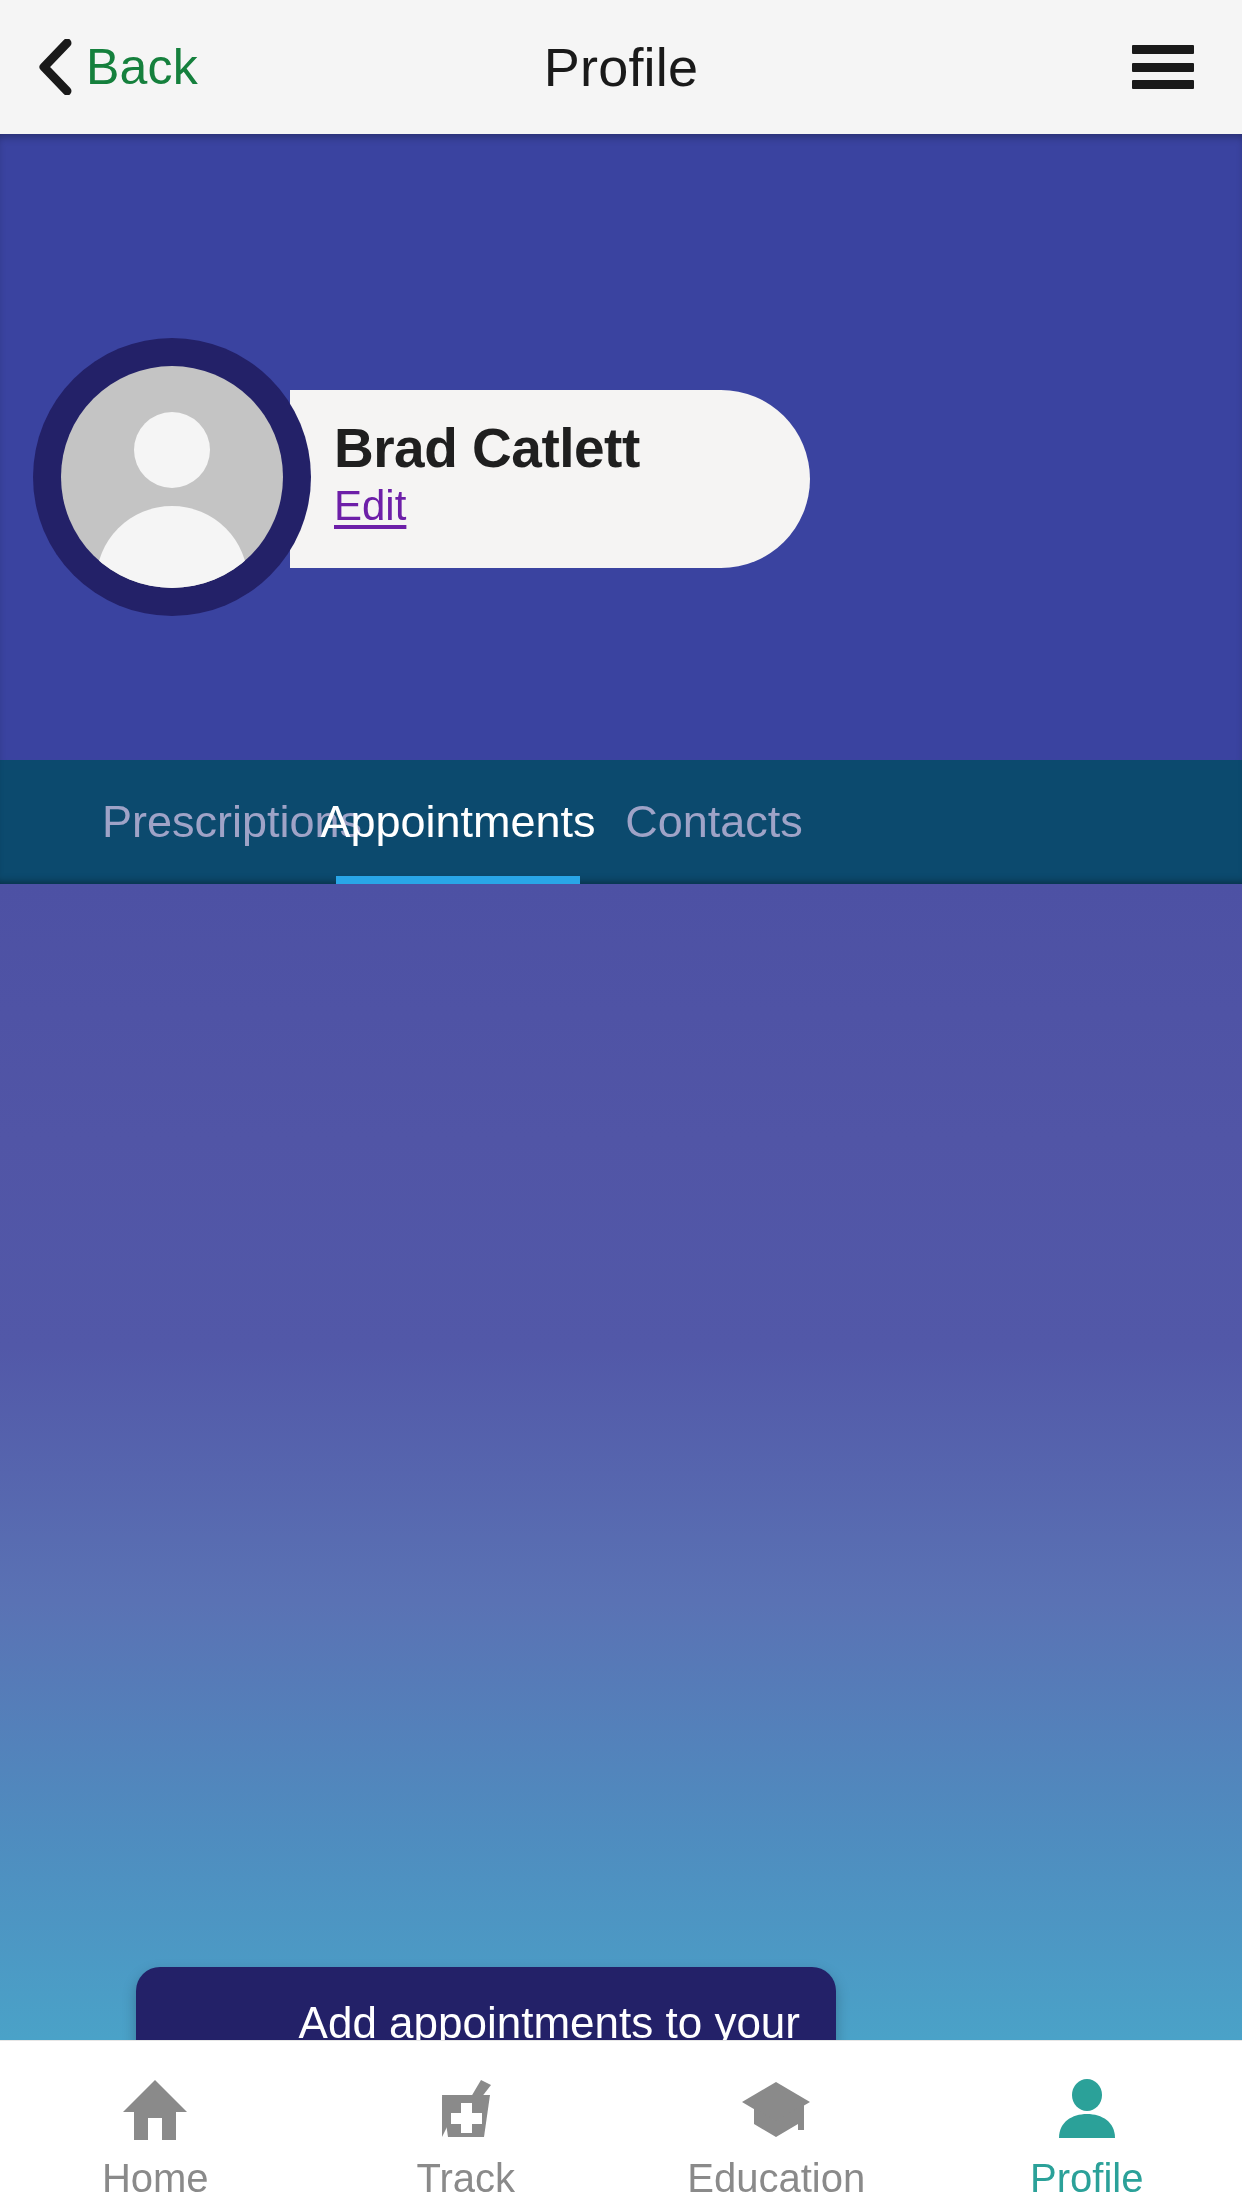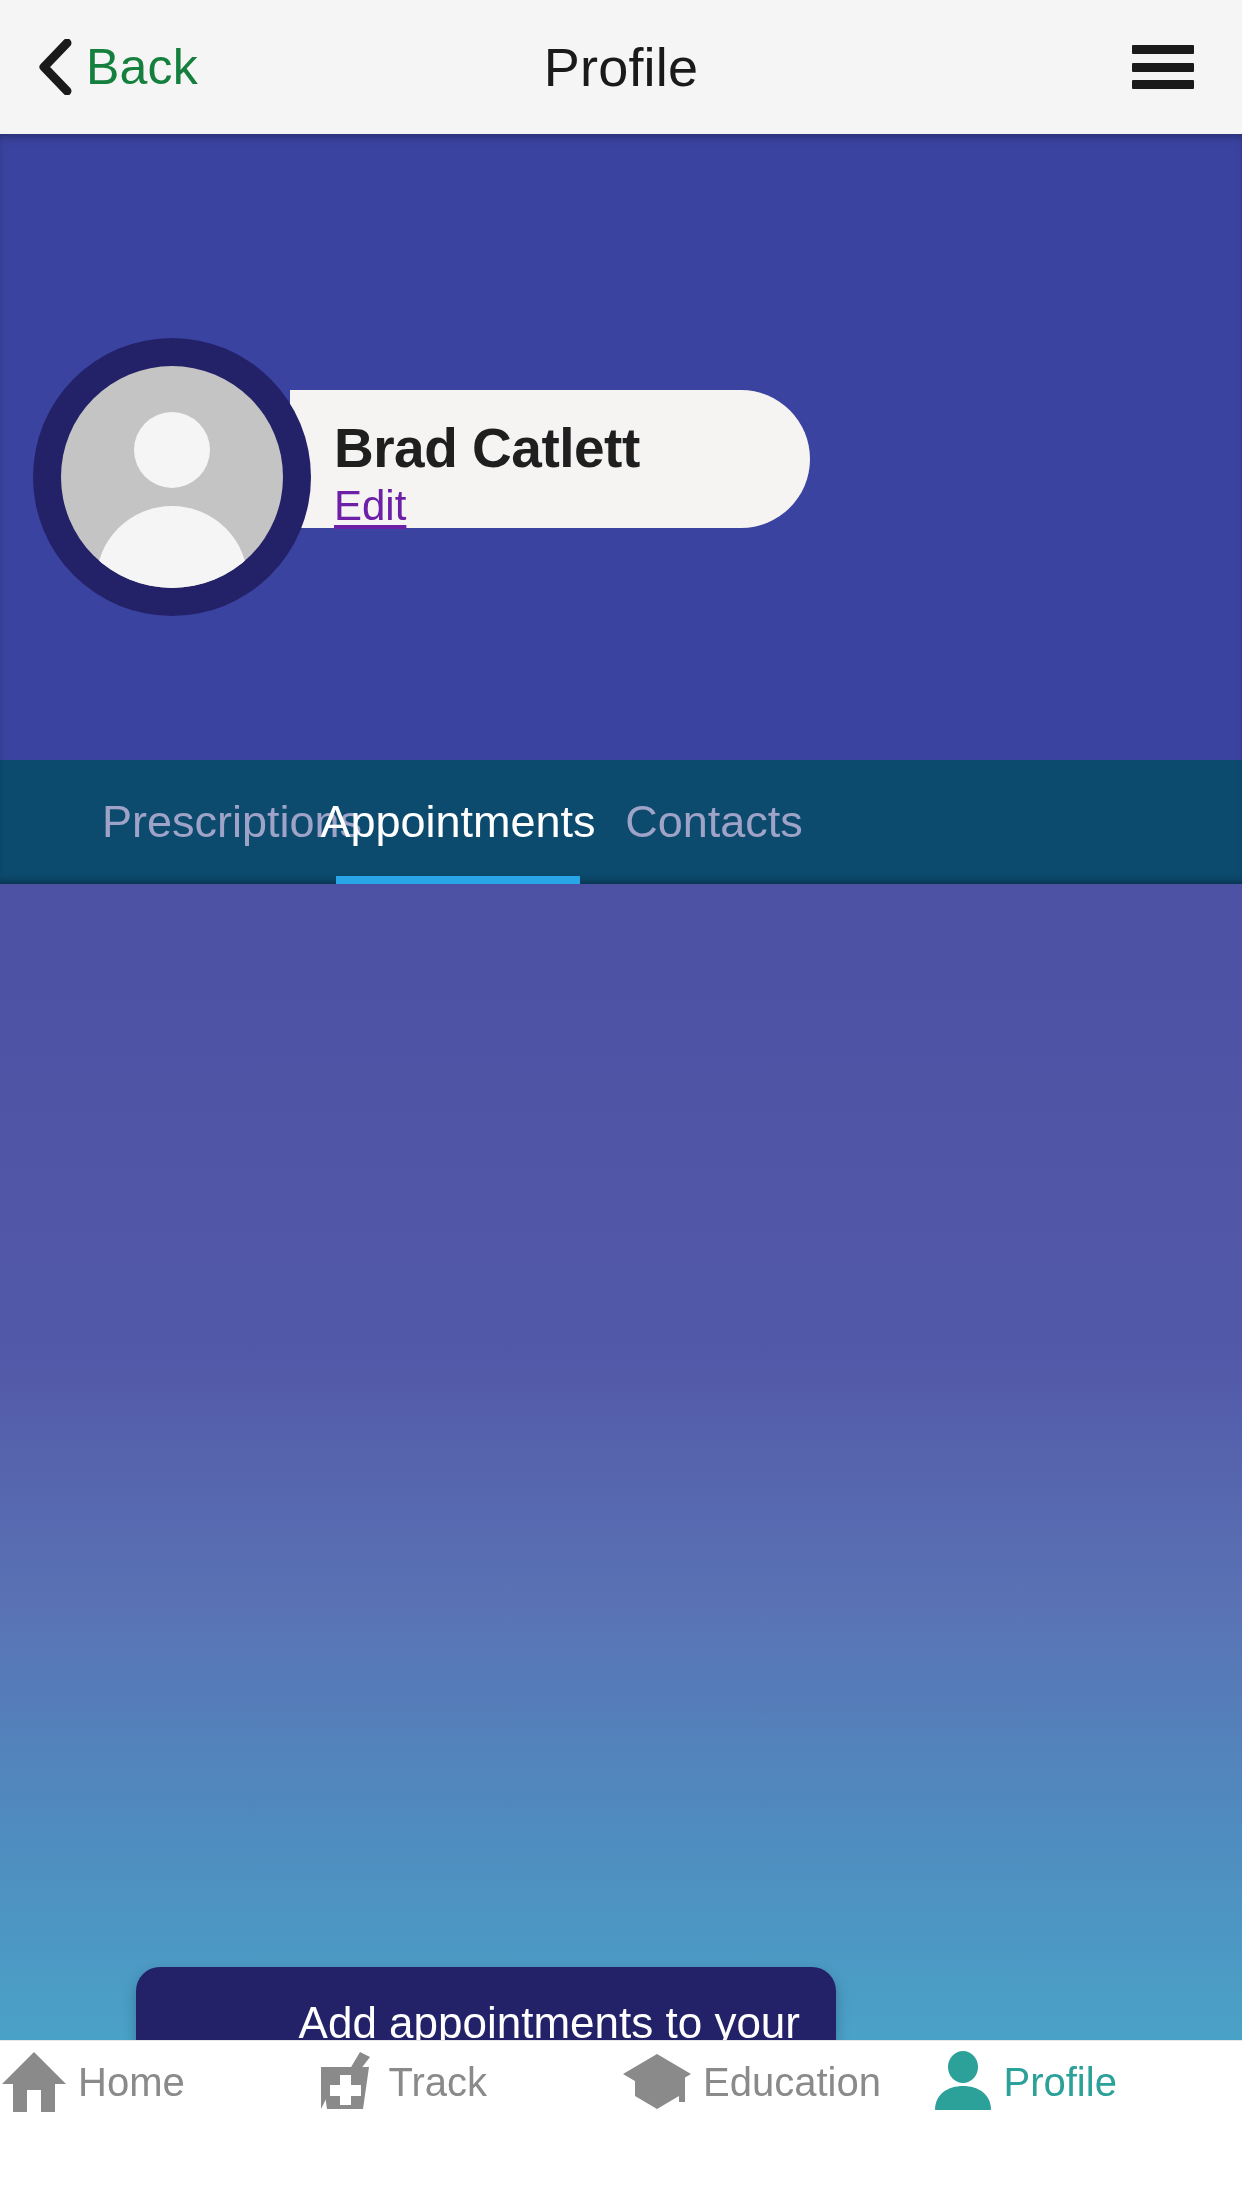--- a/index.html
+++ b/index.html
@@ -55,21 +55,21 @@
   
   .hero {
     position:relative;
     flex:0 0 626px; height:626px;
     background:#3a43a0;
     box-shadow:inset 0 6px 10px -4px rgba(0,0,0,0.35);
   }
   .name-card {
     position:absolute;
     left:290px; top:256px;
-    width:520px; height:138px;
+    width:520px; height:178px;
     background:#f5f4f3;
     border-radius:0 92px 92px 0;
   }
   .name-card-inner {
     position:absolute; left:44px; top:28px;
   }
   .profile-name {
     font-size:55px; font-weight:bold; color:#1f1f1f;
     letter-spacing:-0.5px; line-height:1.1;
   }
@@ -163,23 +163,23 @@
   
   .bottomnav {
     position:relative;
     flex:0 0 168px; height:168px;
     background:#ffffff;
     display:flex; align-items:flex-start;
     border-top:1px solid #e7e7e7;
   }
   .navitem {
     flex:1 1 0;
-    display:flex; flex-direction:row;
+    display:flex; flex-direction:column;
     align-items:center; justify-content:flex-start;
-    padding-top:5px; gap:10px;
+    padding-top:33px; gap:10px;
   }
   .navicon { height:72px; display:flex; align-items:center; justify-content:center; }
   .navicon svg { display:block; }
   .navlabel { font-size:40px; color:#8a8a8a; }
   .navitem.active .navlabel { color:#2ba199; }
 </style>
 </head>
 <body>
 
 <div class="screen">

